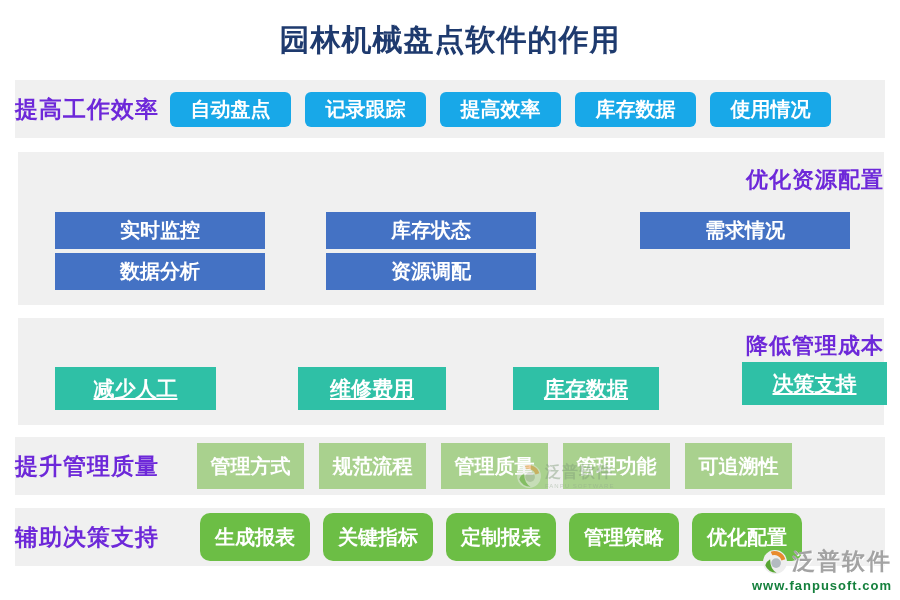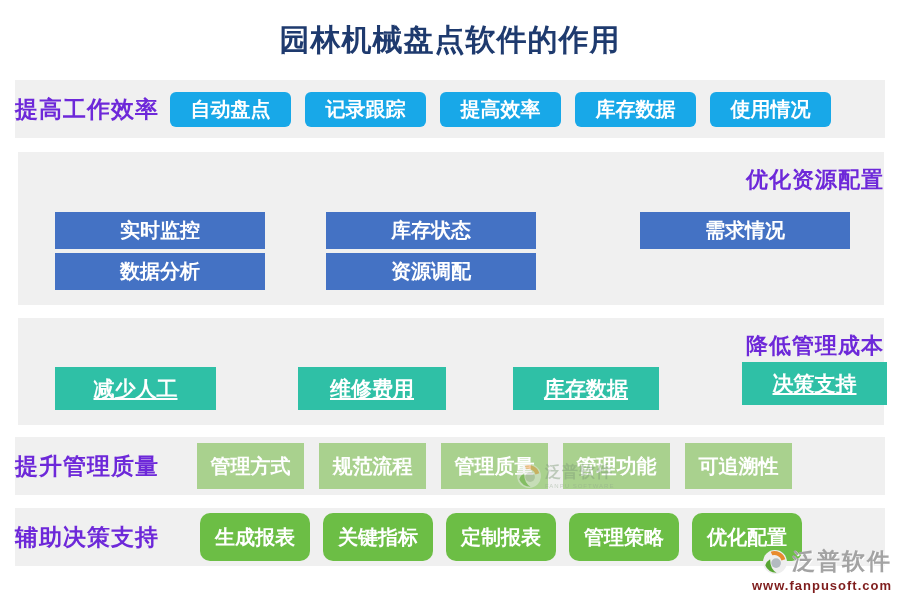--- a/index.html
+++ b/index.html
@@ -76,21 +76,21 @@
   .wm-br{
     position:absolute;left:752px;top:546px;display:flex;flex-direction:column;
     align-items:flex-end;z-index:5;
   }
   .wm-br .wm-row{display:flex;align-items:center;}
   .wm-br .wm-brand{
     font-size:23px;font-weight:bold;color:#a3a3a3;letter-spacing:2px;
     text-shadow:1px 1px 0 #ffffff;margin-left:4px;
   }
   .wm-br .wm-url{
-    font-size:13px;color:#7f1d1d;letter-spacing:1px;margin-top:1px;font-weight:bold;
+    font-size:13px;color:#15803d;letter-spacing:1px;margin-top:1px;font-weight:bold;
   }
   .logo-svg{display:block;}
 </style>
 </head>
 <body>
 
 <div class="page-title">园林机械盘点软件的作用</div>
 
 <div class="bar" id="row-efficiency">
   <div class="bar-label">提高工作效率</div>

